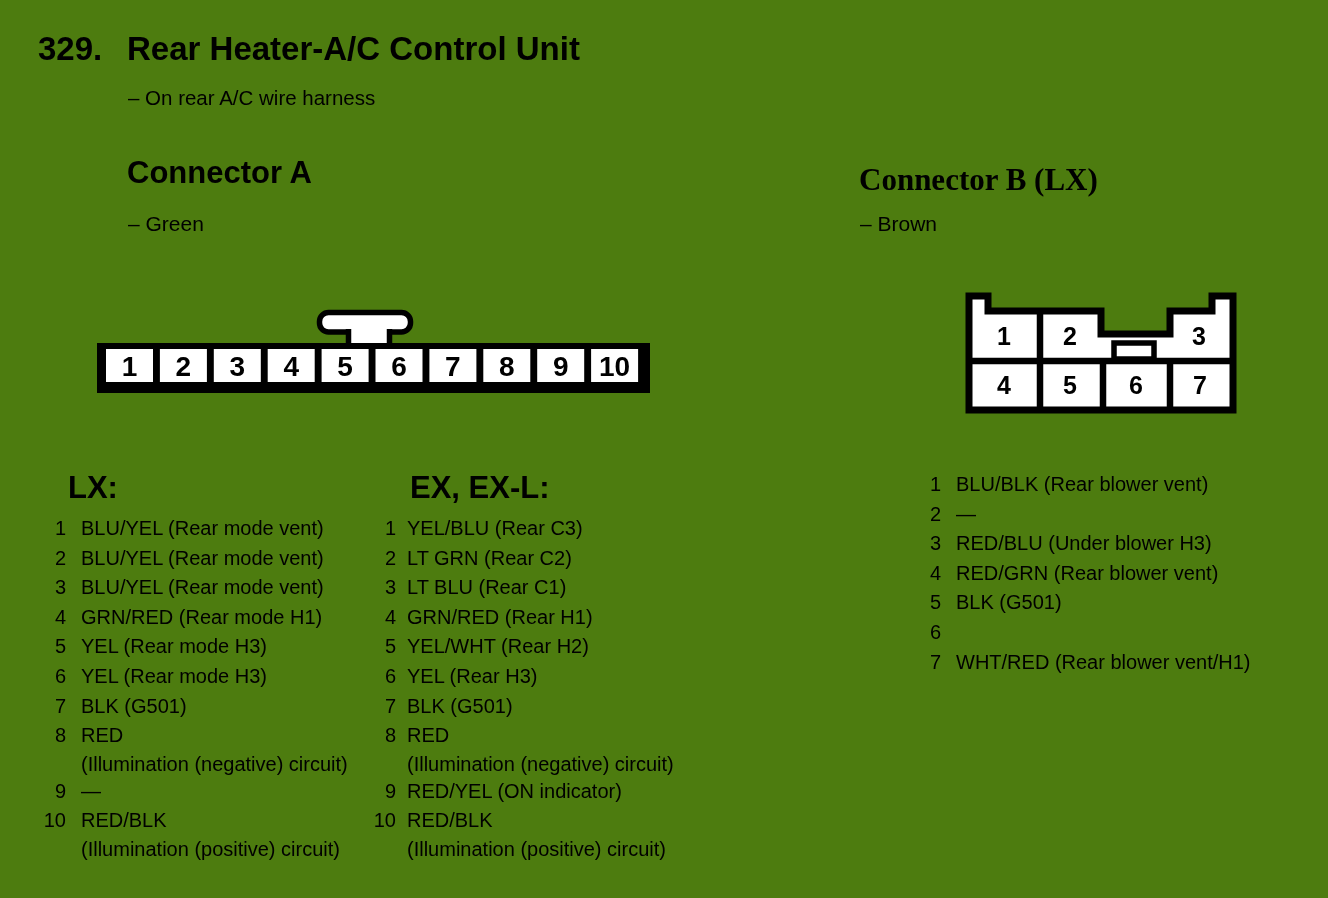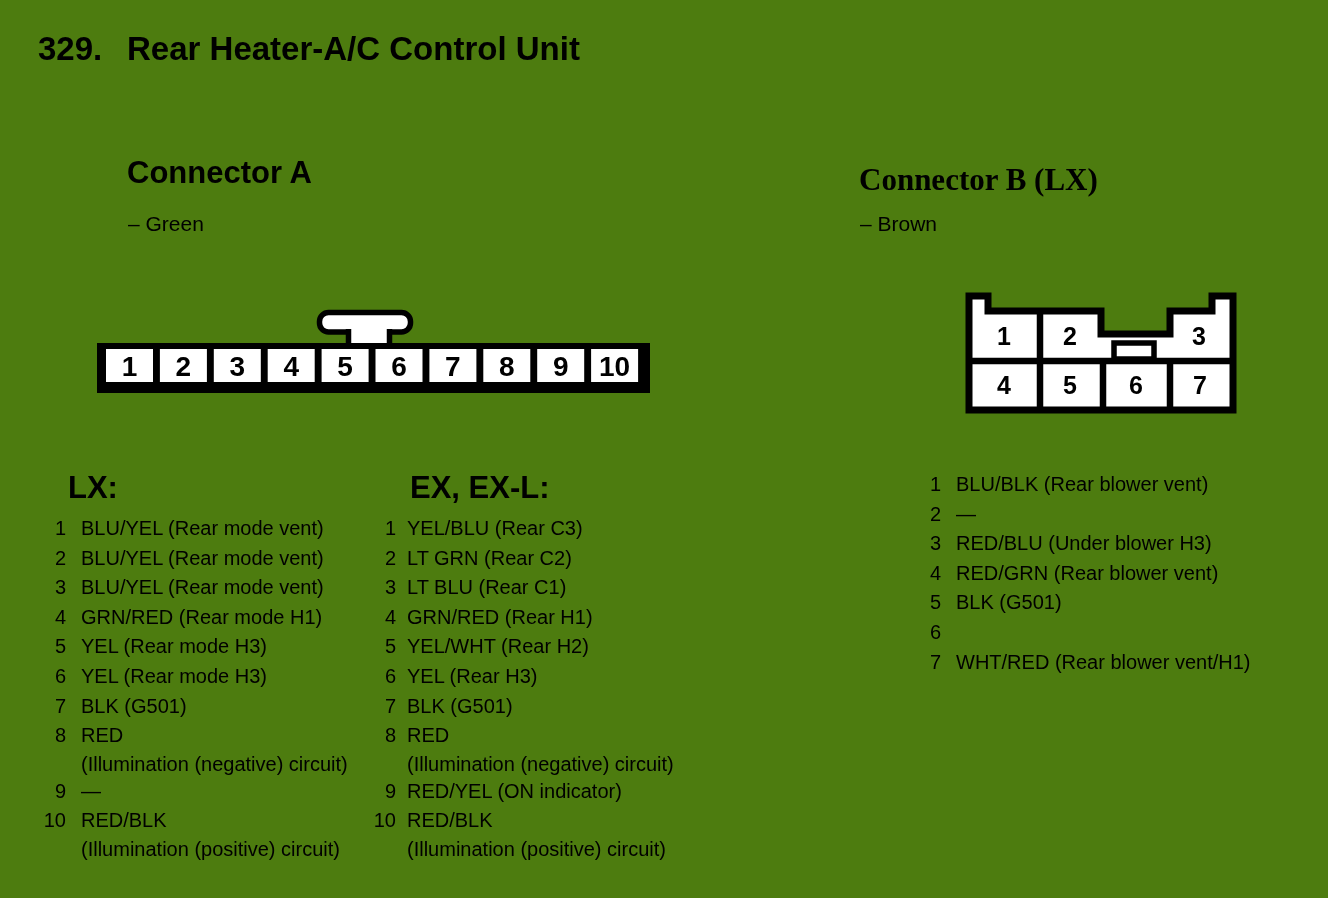--- a/index.html
+++ b/index.html
@@ -40,20 +40,21 @@
 </style>
 </head>
 <body>
 
 <div id="page">
 
   <span class="abs title-num">329.</span>
   <span class="abs title-text">Rear Heater-A/C Control Unit</span>
 
   <div class="abs bullets">
+    <div>– On rear A/C wire harness</div>
   </div>
 
   <div class="abs conn-head head-a">Connector A</div>
   <div class="abs color-note note-a">– Green</div>
 
   <div class="abs conn-head head-b">Connector B (LX)</div>
   <div class="abs color-note note-b">– Brown</div>
 
   <svg id="conn-a-svg" width="570" height="92" viewBox="90 306 570 92">
     <rect x="319.5" y="312.5" width="91" height="19.5" rx="9" fill="#fff" stroke="#000" stroke-width="5.5"></rect>

